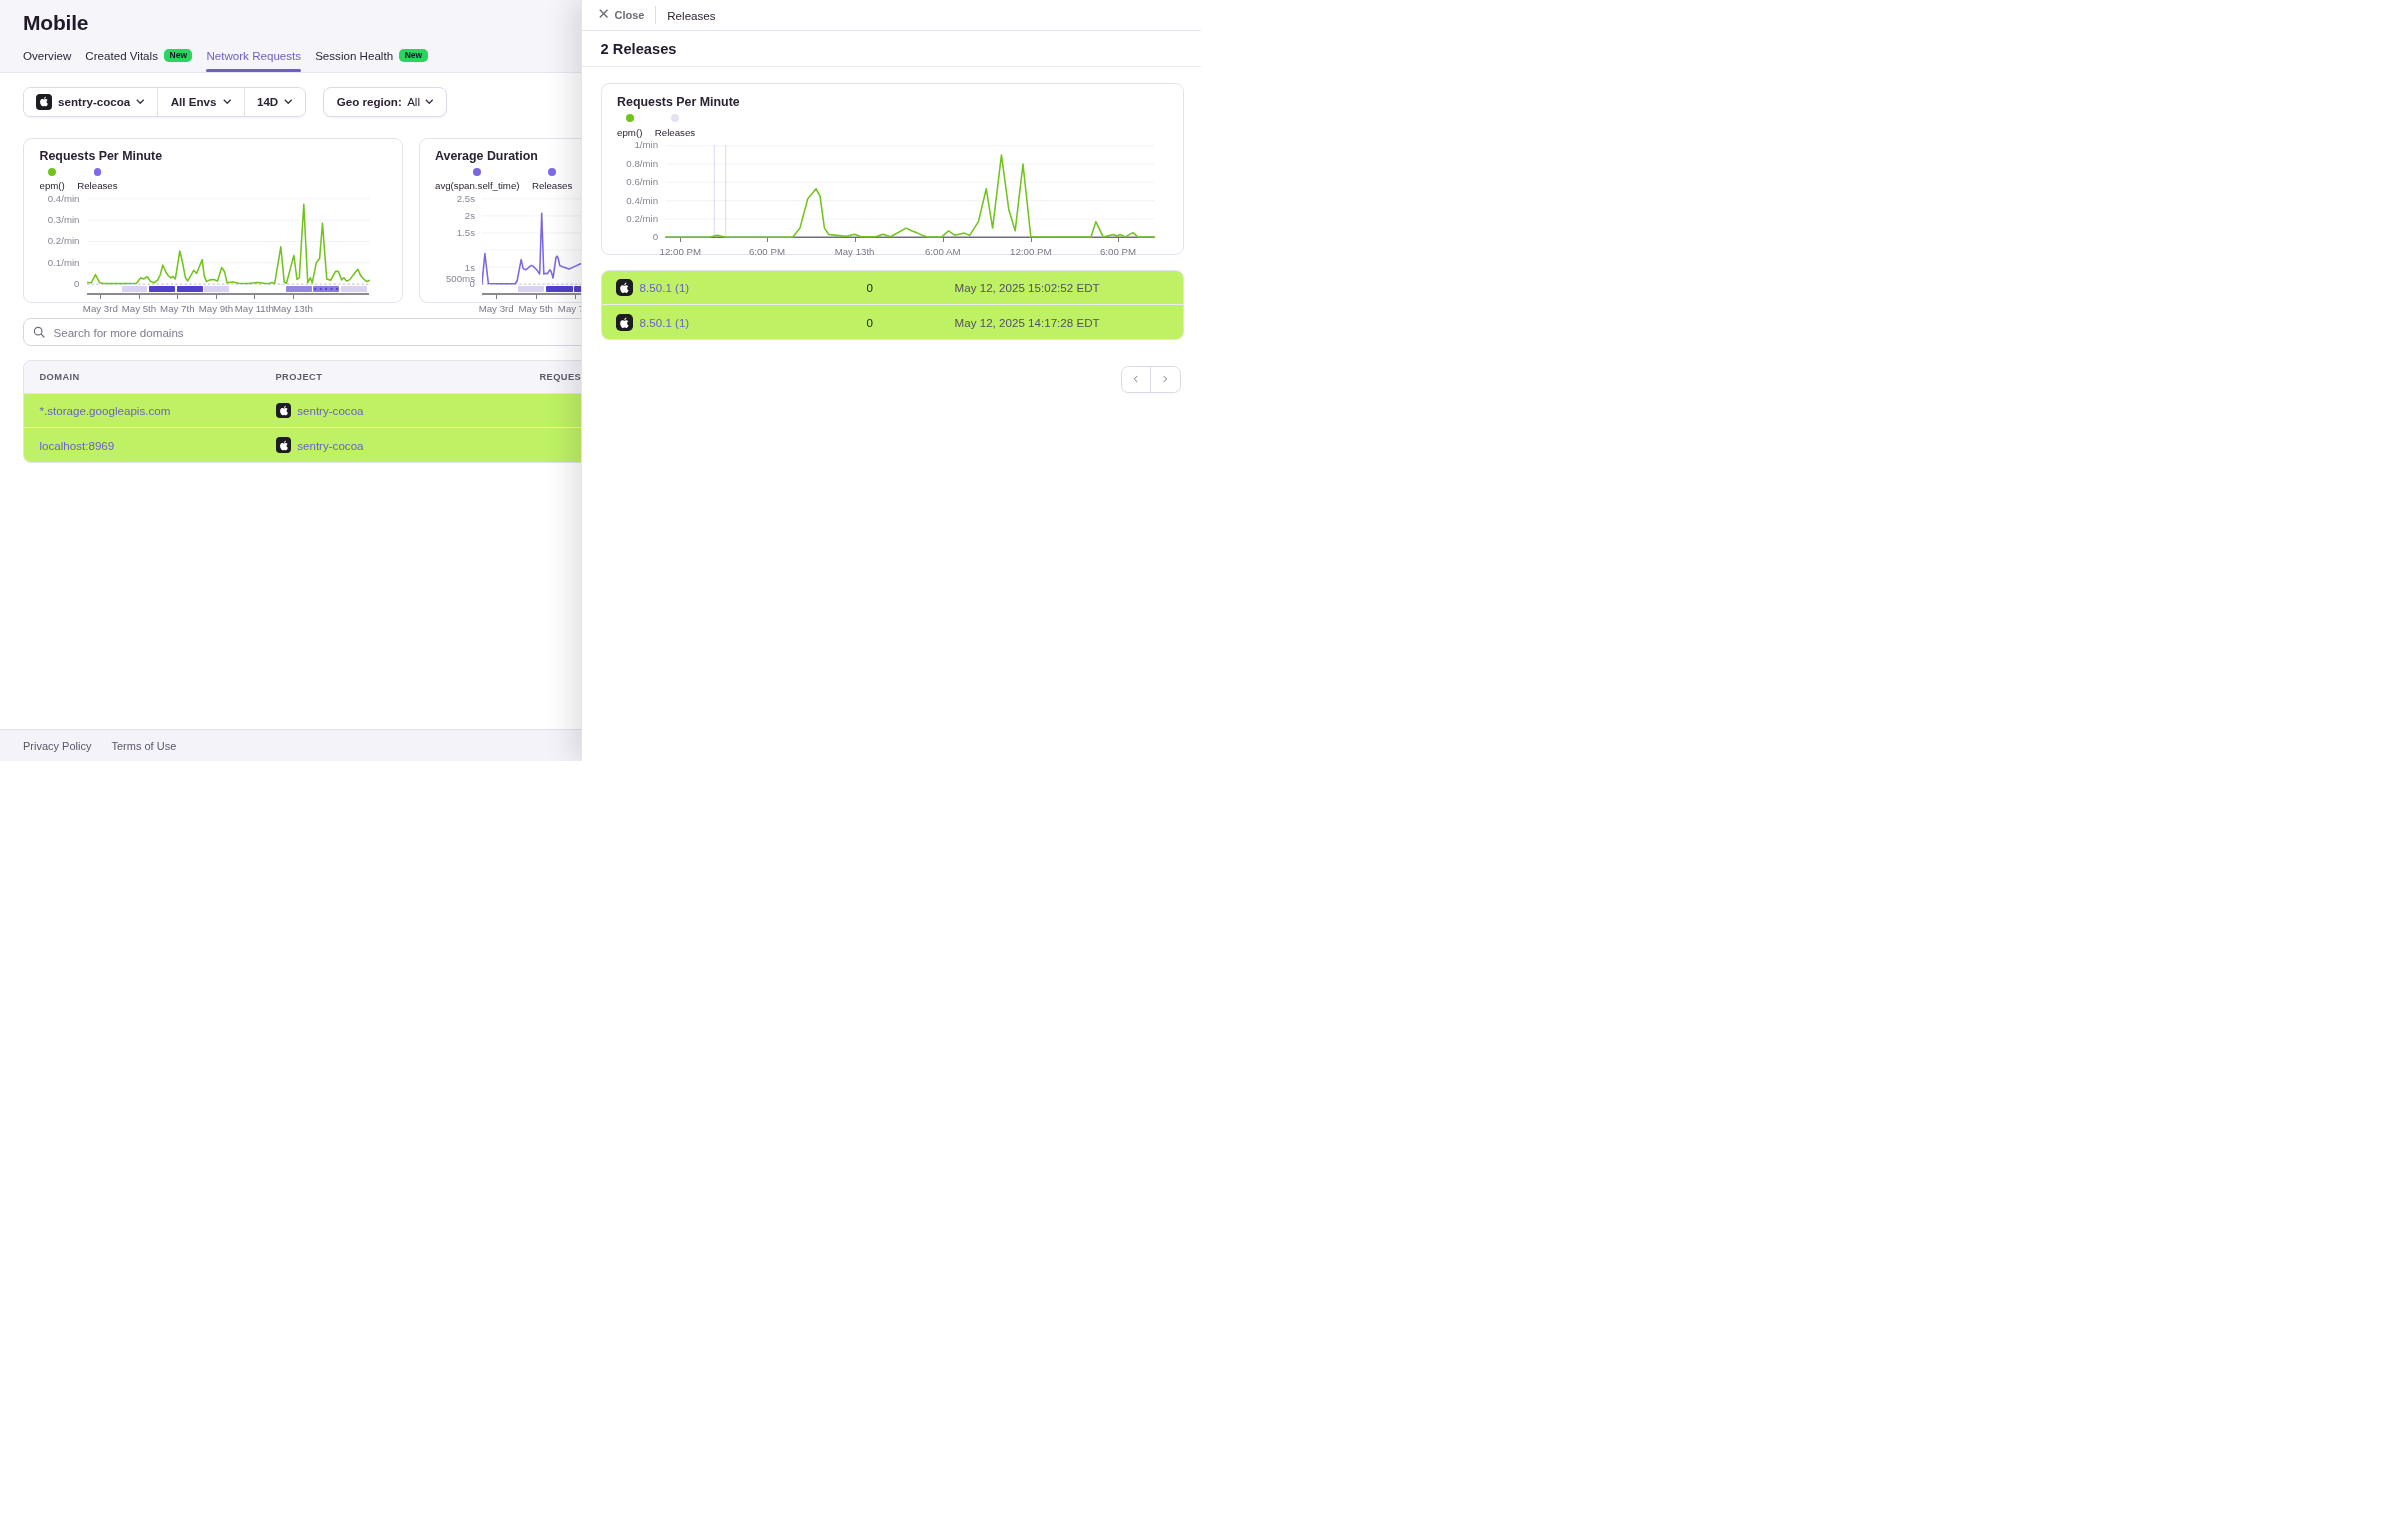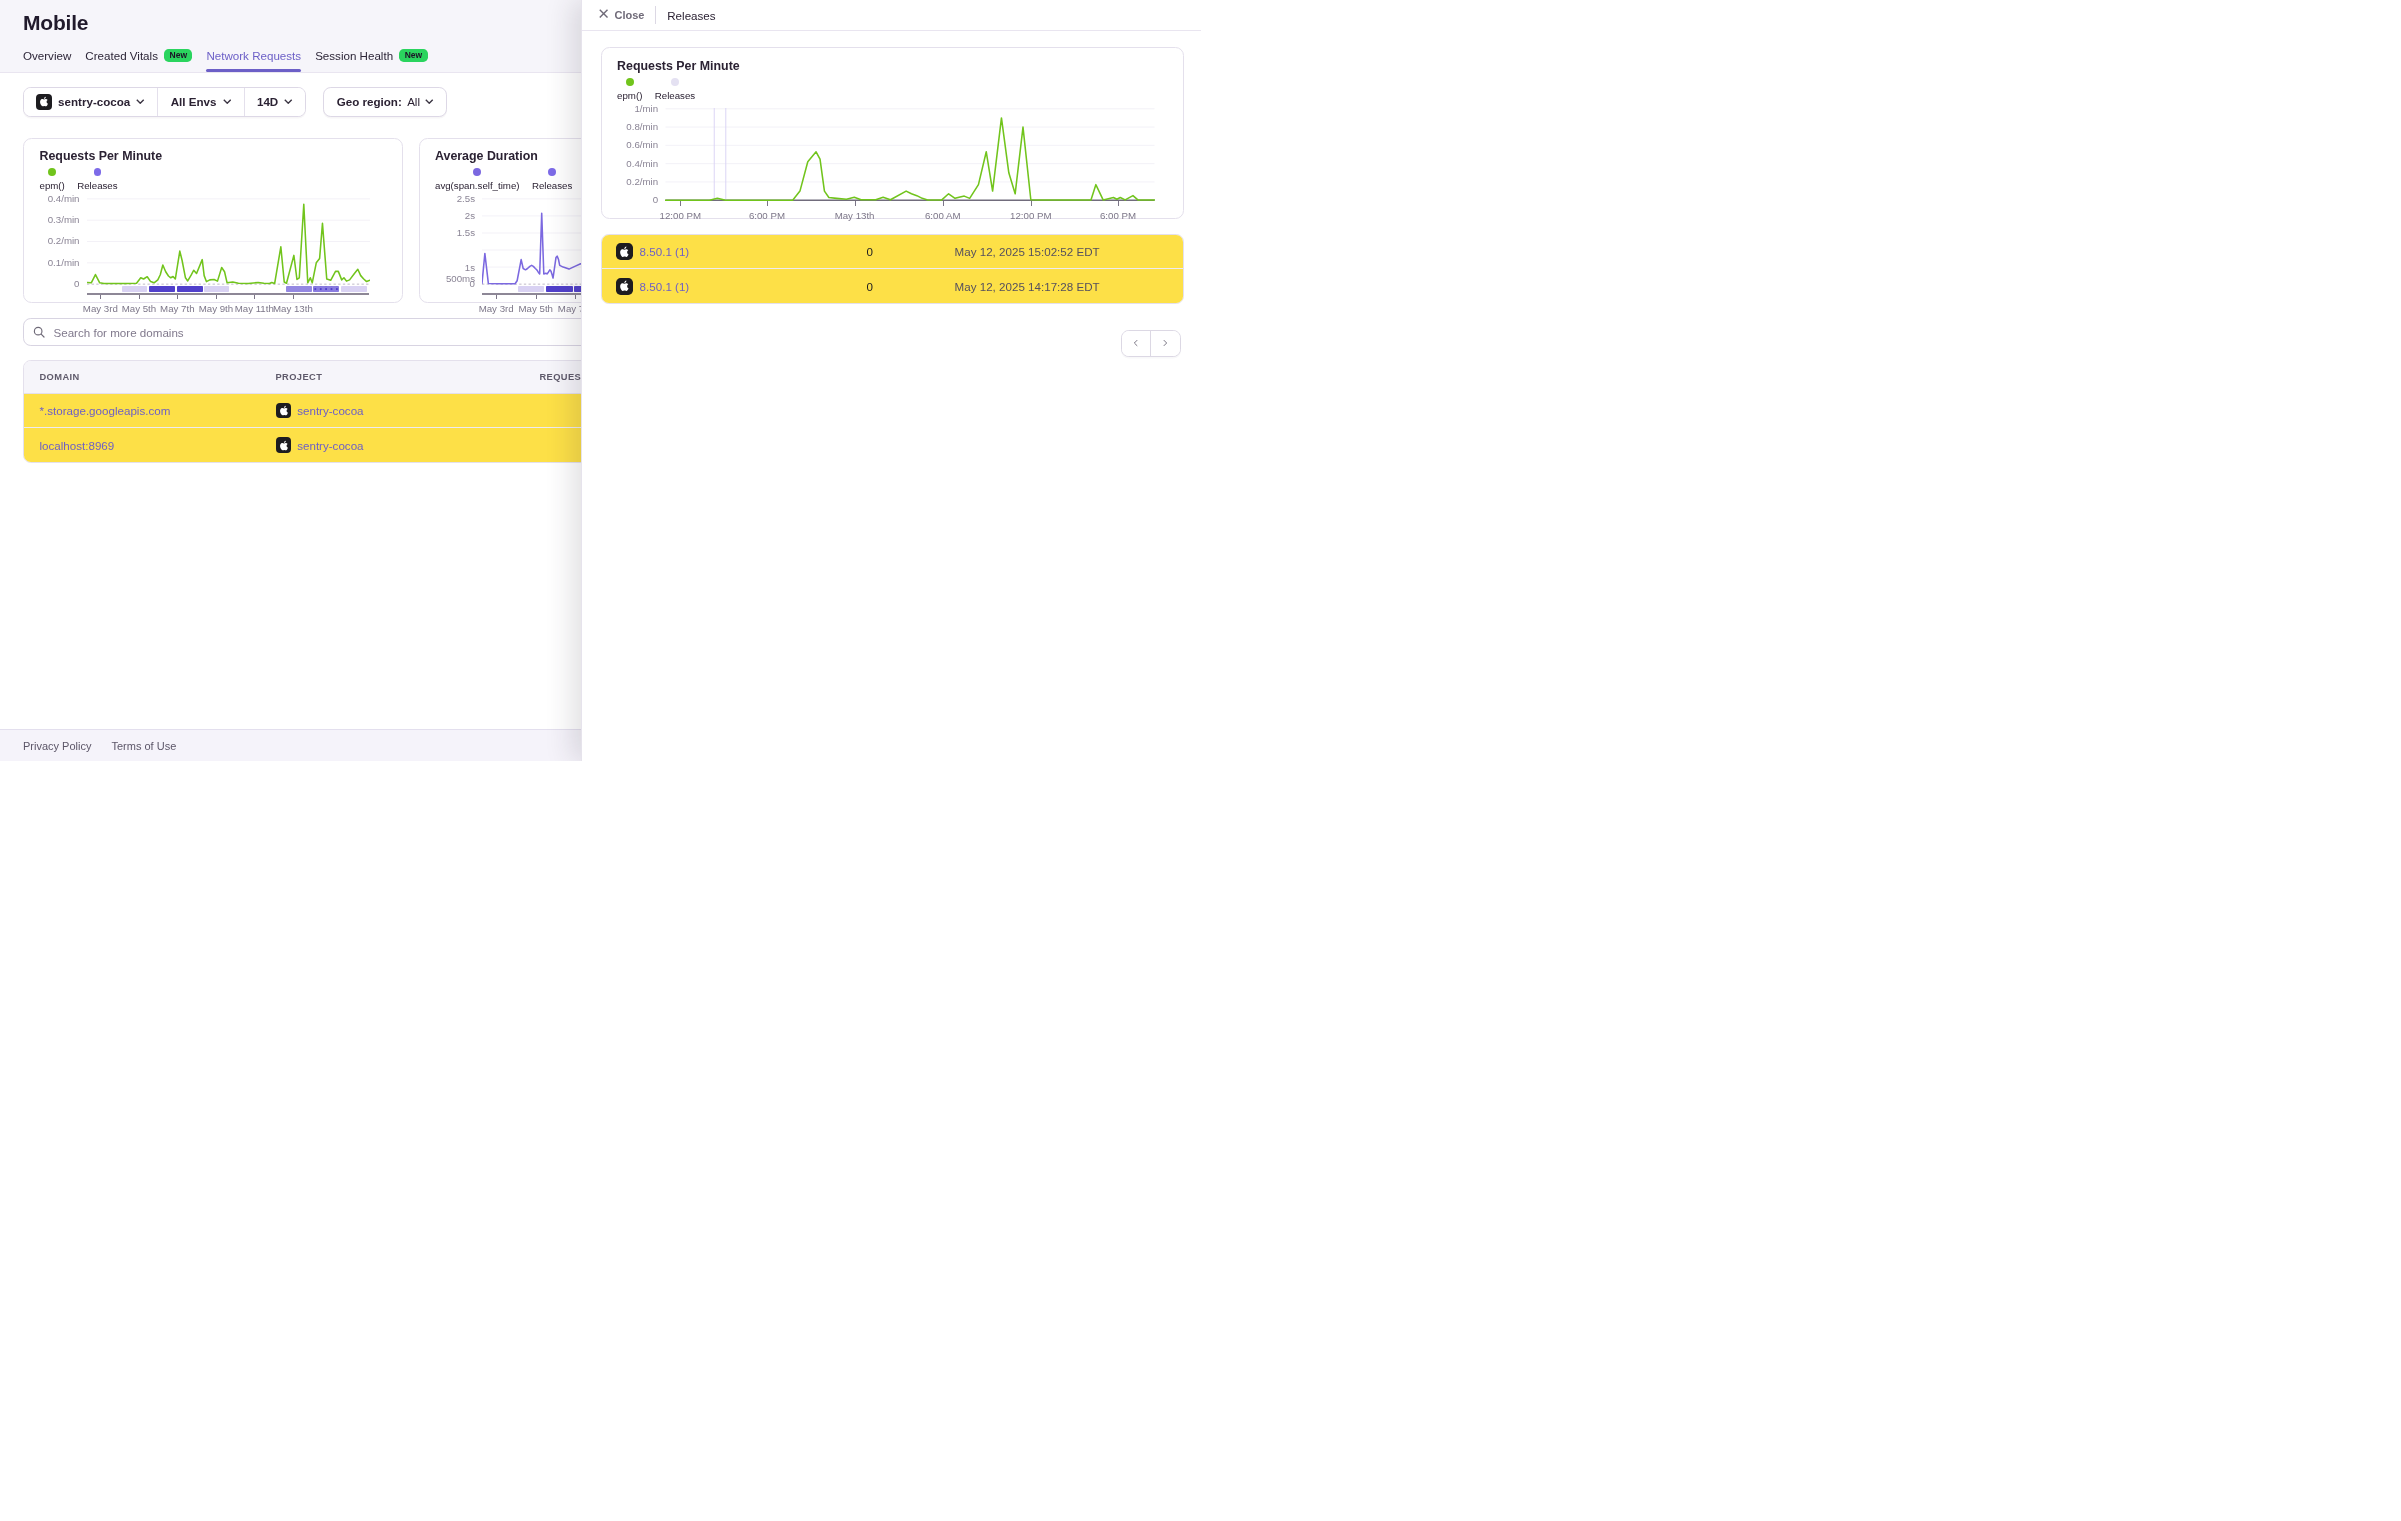--- a/index.html
+++ b/index.html
@@ -112,21 +112,21 @@
   .search-box input::placeholder { color:#80798C; }
 
   
   .table-card { border:0.8px solid #E4E0EC; border-radius:7.8px; background:#fff; overflow:hidden; }
   .domains-table { width:1154px; }
   .thead {
     display:grid; background:#F6F5FA; border-bottom:0.8px solid #E4E0EC;
     font-size:9.3px; font-weight:700; letter-spacing:0.4px; color:#5F5A6B;
     align-items:center; text-transform:uppercase;
   }
-  .trow { display:grid; align-items:center; background:#fde047; border-bottom:0.8px solid #EDEAF2; font-size:11.6px; }
+  .trow { display:grid; align-items:center; background:#bef264; border-bottom:0.8px solid #EDEAF2; font-size:11.6px; }
   .trow:last-child { border-bottom:none; }
   .domains-grid { grid-template-columns:236px 264px 1fr; padding-left:15.5px; }
   .domains-table .thead { height:33px; }
   .domains-table .trow { height:34px; }
   .cell-req { padding-left:47px; }
   a.plink { color:#6C5FC7; text-decoration:none; cursor:pointer; }
   .proj-cell { display:flex; align-items:center; gap:6.2px; }
 
   
   .footer {
@@ -417,20 +417,23 @@
       <svg viewBox="0 0 12 12">
         <line x1="1" y1="1" x2="11" y2="11"></line>
           <line x1="11" y1="1" x2="1" y2="11"></line>
       </svg>
       <span>Close</span>
     </button>
     <div class="panel-vr"></div>
     <span class="panel-title">Releases</span>
   </div>
 
+  <div class="panel-heading-wrap">
+    <div class="panel-heading">2 Releases</div>
+  </div>
 
   <div class="panel-body">
 
     <div class="card chart-card-panel" style="--gl:48px;--gr:12.4px;">
       <div class="chart-title">Requests Per Minute</div>
       <div class="legend">
           <span class="legend-item">
             <span class="dot" style="background: rgb(113, 196, 28);"></span>
             <span>epm()</span>
           </span>

